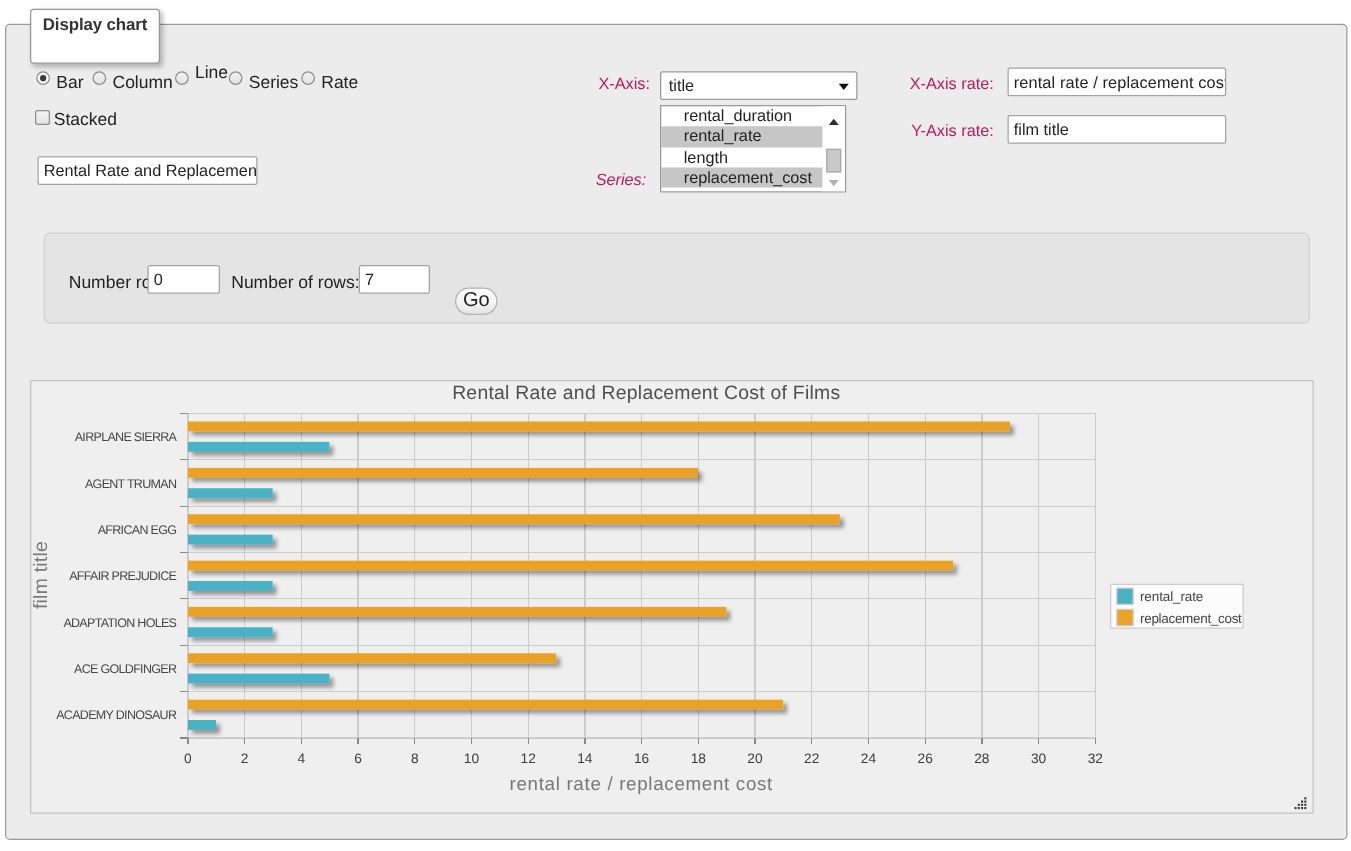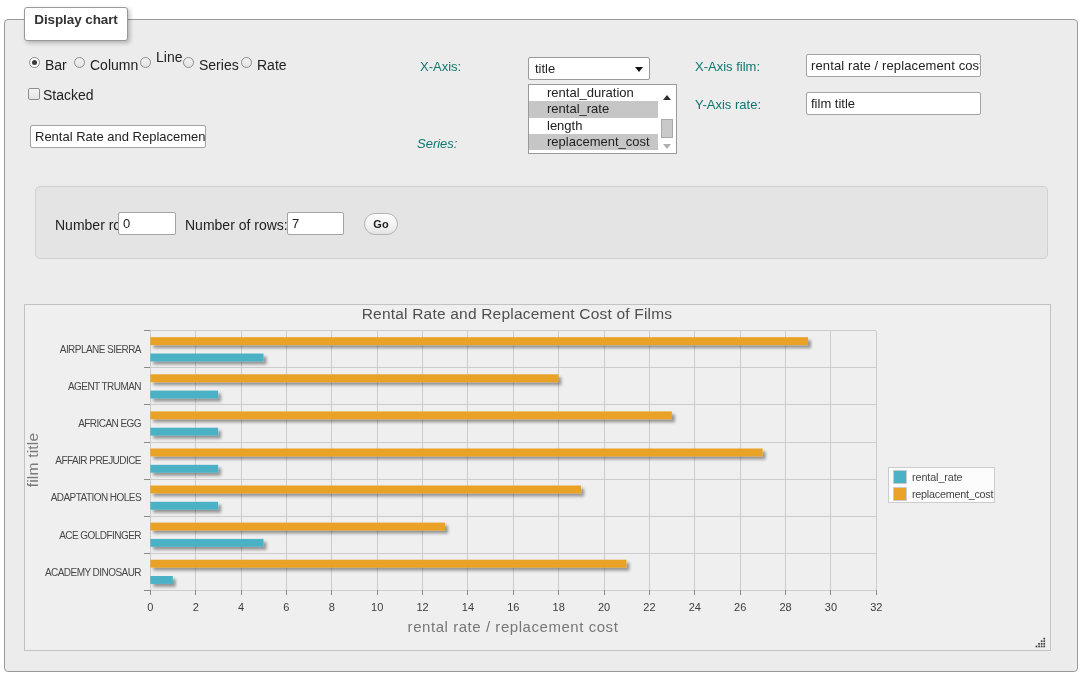--- a/index.html
+++ b/index.html
@@ -1,36 +1,36 @@
 <!DOCTYPE html>
 <html><head>
 <meta charset="utf-8">
 <style>
 * { margin:0; padding:0; box-sizing:border-box; }
 html,body { width:1081px; height:681px; background:#fff; font-family:"Liberation Sans", sans-serif; overflow:hidden; }
 .abs { position:absolute; }
 #fs { left:4px; top:19px; width:1074px; height:653px; background:#ececec; border:1px solid #9a9a9a; border-radius:4px; }
-#legendbox { left:24px; top:7px; width:104px; height:34px; background:#fff; border:1px solid #999; border-radius:3px; box-shadow:2px 2px 4px rgba(0,0,0,0.25); font-weight:bold; font-size:13.5px; letter-spacing:-0.1px; color:#333; line-height:24px; text-align:center; z-index:5; }
+#legendbox { left:24px; top:7px; width:104px; height:44px; background:#fff; border:1px solid #999; border-radius:3px; box-shadow:2px 2px 4px rgba(0,0,0,0.25); font-weight:bold; font-size:13.5px; letter-spacing:-0.1px; color:#333; line-height:24px; text-align:center; z-index:5; }
 .lbl { font-size:14px; color:#222; line-height:16px; }
 .radio { width:11px; height:11px; border:1px solid #8d8d8d; border-radius:50%; background:linear-gradient(180deg,#f2f2f2,#e3e3e3); }
 .radio.on { background:#fdfdfd; }
 .radio.on::after { content:""; position:absolute; left:2px; top:2px; width:5px; height:5px; border-radius:50%; background:#3a3a3a; }
 .cb { width:12px; height:12px; border:1px solid #8d8d8d; border-radius:2px; background:linear-gradient(180deg,#f4f4f4,#e3e3e3); }
 .inp { background:#fff; border:1px solid #a3a3a3; border-radius:2px; font-size:13px; color:#222; line-height:21px; padding-left:4px; white-space:nowrap; overflow:hidden; height:23px; }
-.rlbl { font-size:13px; color:#0f766e; }
-#sel { left:528px; top:57px; width:122px; height:23px; background:#fff; border:1px solid #999; border-radius:2px; font-size:13px; color:#222; line-height:21px; padding-left:6px; }
+.rlbl { font-size:13px; color:#be185d; text-align:right; }
+#sel { left:528px; top:57px; width:158px; height:23px; background:#fff; border:1px solid #999; border-radius:2px; font-size:13px; color:#222; line-height:21px; padding-left:6px; }
 #sel .arr { position:absolute; right:6px; top:9px; width:0; height:0; border-left:4px solid transparent; border-right:4px solid transparent; border-top:5px solid #111; }
 #mlist { left:528px; top:84px; width:149px; height:70px; background:#fff; border:1px solid #999; font-size:13px; color:#222; }
 #mlist .opt { height:16.3px; line-height:16.3px; padding-left:18px; white-space:nowrap; }
 #mlist .opt.selected { background:#c6c6c6; }
 #msb { position:absolute; right:0; top:0; width:18px; height:68px; background:#fff; }
 #msb .thumb { position:absolute; left:3px; top:34px; width:12px; height:19px; background:#c9c9c9; border:1px solid #a8a8a8; }
 .sbarr { position:absolute; left:4.5px; width:0; height:0; border-left:4.5px solid transparent; border-right:4.5px solid transparent; }
 #panel { left:35px; top:186px; width:1013px; height:73px; background:#e4e4e4; border:1px solid #d0d0d0; border-radius:5px; }
-#gobtn { left:364px; top:213px; width:34px; height:22px; border:1px solid #b2b2b2; border-radius:11px; background:linear-gradient(180deg,#fcfcfc 0%,#f3f3f3 55%,#e4e4e4 100%); font-size:11px; font-weight:bold; color:#222; text-align:center; line-height:20px; }
+#gobtn { left:364px; top:230px; width:34px; height:22px; border:1px solid #b2b2b2; border-radius:11px; background:linear-gradient(180deg,#fcfcfc 0%,#f3f3f3 55%,#e4e4e4 100%); font-size:16px; font-weight:normal; color:#222; text-align:center; line-height:20px; }
 #chartbox { left:24px; top:304px; width:1027px; height:347px; background:#efefef; border:1px solid #c2c2c2; }
 svg { position:absolute; left:0; top:0; }
 </style>
 </head>
 <body>
 <div class="abs" id="fs"></div>
 <div class="abs" id="legendbox">Display chart</div>
 
 <span class="abs radio on" style="left:29px; top:57px;"></span>
 <span class="abs lbl" style="left:45px; top:57px;">Bar</span>
@@ -57,21 +57,21 @@
   <div class="opt selected">rental_rate</div>
   <div class="opt">length</div>
   <div class="opt selected">replacement_cost</div>
   <div id="msb">
     <span class="sbarr" style="top:10px; border-bottom:5px solid #2e2e2e;"></span>
     <span class="sbarr" style="top:59px; border-top:5px solid #b0b0b0;"></span>
     <div class="thumb"></div>
   </div>
 </div>
 
-<div class="abs rlbl" style="left:695px; top:59px; width:100px;">X-Axis film:</div>
+<div class="abs rlbl" style="left:695px; top:59px; width:100px;">X-Axis rate:</div>
 <div class="abs inp" style="left:806px; top:54px; width:175px; letter-spacing:0.12px;">rental rate / replacement cost</div>
 <div class="abs rlbl" style="left:695px; top:97px; width:100px;">Y-Axis rate:</div>
 <div class="abs inp" style="left:806px; top:92px; width:175px;">film title</div>
 
 <div class="abs" id="panel"></div>
 <div class="abs lbl" style="left:55px; top:217px;">Number row:</div>
 <div class="abs inp" style="left:118px; top:212px; width:58px;">0</div>
 <div class="abs lbl" style="left:185px; top:217px;">Number of rows:</div>
 <div class="abs inp" style="left:287px; top:212px; width:57px;">7</div>
 <div class="abs" id="gobtn">Go</div>

